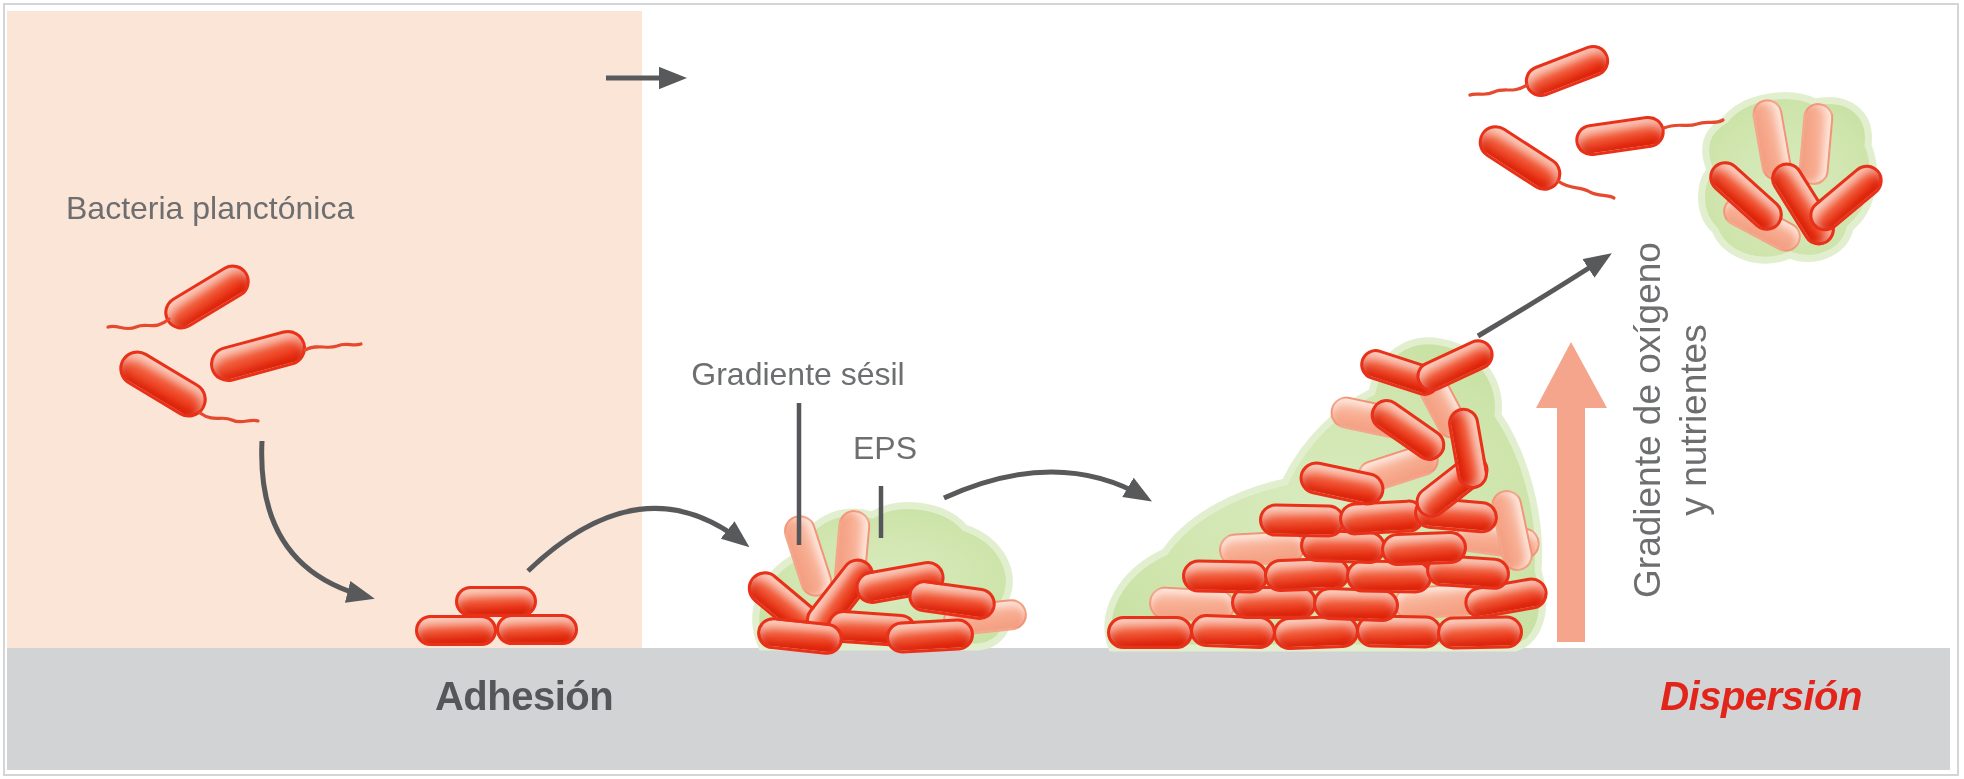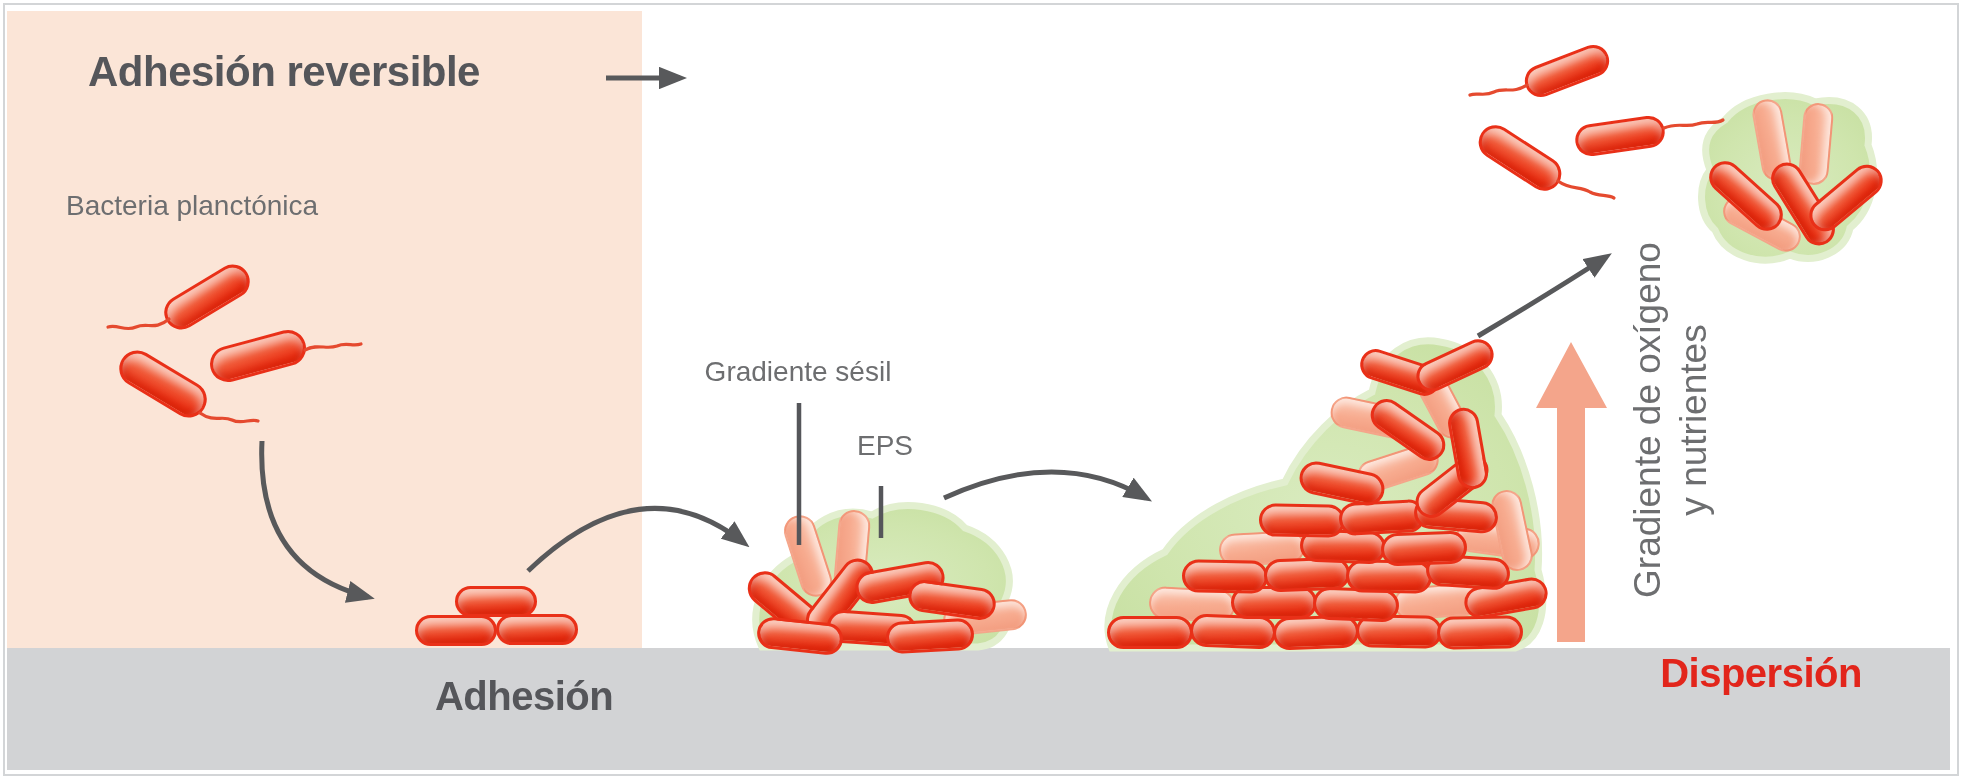--- a/index.html
+++ b/index.html
@@ -19,21 +19,21 @@
     box-shadow:inset 0 7px 8px rgba(255,255,255,0.5), inset 0 -5px 7px rgba(190,18,0,0.38);
   }
   .bact.light{
     background:linear-gradient(175deg,#fbc9b4 5%,#f7ab8f 55%,#f29b7e 100%);
     border:2px solid rgba(240,140,110,0.55);
     box-shadow:inset 0 5px 7px rgba(255,255,255,0.55);
   }
   .txt{position:absolute;white-space:nowrap;z-index:4;}
   .heading{font-weight:bold;font-size:42px;letter-spacing:-0.5px;color:var(--text_dark);}
   .heading.red{color:var(--accent_red);}
-  .plain{font-size:28px;color:var(--text_gray);}
+  .plain{font-size:32px;color:var(--text_gray);}
   .stage{font-weight:bold;font-size:40px;letter-spacing:-0.5px;color:var(--accent_red);transform:translateX(-50%);}
   .stage.dark{color:var(--text_dark);margin-left:38px;}
   .center{transform:translateX(-50%);}
   #gradient-label{
     position:absolute;left:1461px;top:374px;width:420px;height:92px;z-index:4;
     transform:rotate(-90deg);text-align:center;font-size:37px;line-height:46px;
     color:var(--text_gray);white-space:nowrap;
   }
   .arrow-stroke{stroke:var(--arrow_gray);stroke-width:5;fill:none;}
   .leader{stroke:var(--text_dark);stroke-width:4.5;fill:none;}
@@ -81,32 +81,31 @@
     <g>
       <path class="flag" d="M 169 319 C 155 331 147 322 136 327 C 125 332 118 324 108 327"></path>
       <path class="flag" d="M 200 413 C 214 423 222 415 232 420 C 242 425 250 418 258 421"></path>
       <path class="flag" d="M 305 350 C 318 343 326 350 337 346 C 347 342 353 347 361 344"></path>
       <path class="flag" d="M 1527 85 C 1513 94 1505 87 1494 92 C 1484 97 1477 92 1470 95"></path>
       <path class="flag" d="M 1664 128 C 1678 122 1686 128 1697 124 C 1707 120 1714 125 1723 120"></path>
       <path class="flag" d="M 1558 181 C 1570 190 1580 186 1590 192 C 1599 197 1607 194 1614 198"></path>
     </g>
   </svg>
 
-  <div class="txt heading" style="left:88px;top:48px;">Adhesión reversible</div>
   <div class="txt plain" style="left:66px;top:190px;">Bacteria planctónica</div>
   <div class="txt plain center" style="left:798px;top:356px;">Gradiente sésil</div>
   <div class="txt plain center" style="left:885px;top:430px;">EPS</div>
 
   <div id="gradient-label">
     <span style="display:block">Gradiente de oxígeno</span>
     <span style="display:block">y nutrientes</span>
   </div>
 
   <div class="txt stage dark" style="left:486px;top:674px;">Adhesión</div>
-  <div class="txt stage" style="left:1761px;top:651px;">Dispersión</div>
+  <div class="txt stage" style="left:1761px;top:674px;font-style:italic;">Dispersión</div>
 <div class="bact red" style="left: 160px; top: 280px; width: 94px; height: 34px; transform: rotate(-31deg);"></div>
     <div class="bact red" style="left: 115px; top: 366px; width: 96px; height: 36px; transform: rotate(31deg);"></div>
     <div class="bact red" style="left: 209px; top: 338px; width: 98px; height: 36px; transform: rotate(-15deg);"></div>
     <div class="bact red" style="left: 415px; top: 614.5px; width: 82px; height: 31px; transform: rotate(0deg);"></div>
     <div class="bact red" style="left: 496px; top: 613.5px; width: 82px; height: 31px; transform: rotate(0deg);"></div>
     <div class="bact red" style="left: 455px; top: 585.5px; width: 82px; height: 31px; transform: rotate(0deg);"></div>
     <div class="bact light" style="left: 766px; top: 540px; width: 84px; height: 32px; transform: rotate(72deg);"></div>
     <div class="bact light" style="left: 810px; top: 536px; width: 84px; height: 32px; transform: rotate(95deg);"></div>
     <div class="bact light" style="left: 943px; top: 601.5px; width: 84px; height: 31px; transform: rotate(-6deg);"></div>
     <div class="bact red" style="left: 741px; top: 590px; width: 92px; height: 34px; transform: rotate(40deg);"></div>

